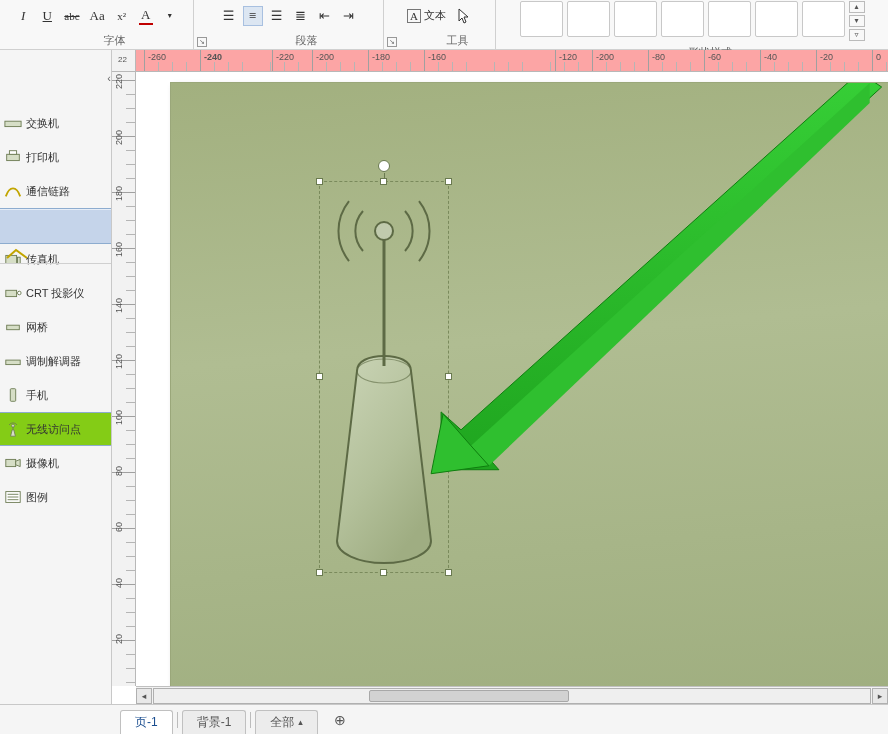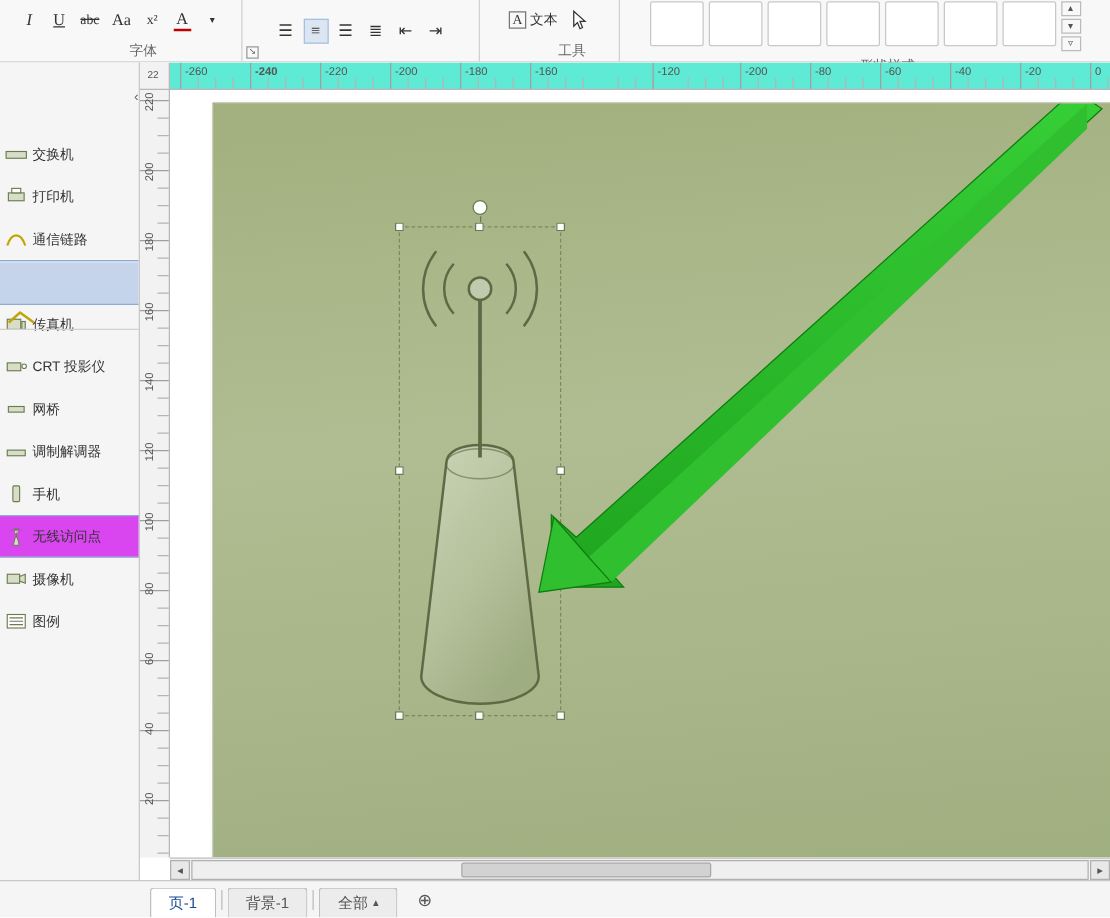--- a/index.html
+++ b/index.html
@@ -118,21 +118,21 @@
   .shape-list { padding-top: 158px; }
   .shape-item {
     height: 34px;
     display: flex;
     align-items: center;
     padding: 0 4px;
     gap: 4px;
     cursor: default;
   }
   .shape-item.sel {
-    background: #d946ef;
+    background: #84cc16;
     border-top: 1px solid #8daccf;
     border-bottom: 1px solid #8daccf;
   }
   .shape-icon {
     width: 18px; height: 16px;
     display: inline-flex; align-items:center; justify-content:center;
   }
   .shape-icon svg { width: 18px; height: 16px; }
   .shape-item span { font-size: 11px; color: #333; white-space: nowrap; }
 
@@ -164,21 +164,21 @@
     position:absolute; left:0; top:0;
     width:24px; height:22px;
     background:#f2f2f2;
     border-right:1px solid #b8b8b8;
     border-bottom:1px solid #b8b8b8;
     font-size:8px; text-align:center; padding:5px 2px 0 0; color:#555;
   }
   .ruler-h {
     position:absolute; left:24px; right:0; top:0;
     height:22px;
-    background:#5eead4;
+    background:#fca5a5;
     border-bottom:1px solid #b8b8b8;
     overflow:hidden;
   }
   .ruler-h .tick {
     position:absolute; top:0;
     height:22px;
     border-left:1px solid #a0a0a0;
   }
   .ruler-h .tick span {
     position:absolute; top:2px; left:3px;
@@ -342,20 +342,24 @@
   </div>
 
   <div class="ribbon-group" style="width:190px">
     <div class="tools">
       <div class="tbtn">☰</div>
       <div class="tbtn sel">≡</div>
       <div class="tbtn">☰</div>
       <div class="tbtn">≣</div>
       <div class="tbtn">⇤</div>
       <div class="tbtn">⇥</div>
+    </div>
+    <div class="label">
+      <span>段落</span>
+      <div class="dlg-launcher">↘</div>
     </div>
   </div>
 
   <div class="ribbon-group" style="width:112px">
     <div class="tools">
       <div class="tbtn">
         <span style="border:1px solid #777;padding:0 2px;font-size:11px">A</span>
         <span style="font-size:11px;margin-left:3px">文本</span>
       </div>
       <div class="tbtn">
@@ -521,21 +525,21 @@
         </div>
         <div class="mtick" style="left: 22px;"></div>
         <div class="mtick" style="left: 36px;"></div>
         <div class="mtick" style="left: 50px;"></div>
         <div class="tick" style="left: 64px; font-weight: bold;">
           <span>-240</span>
         </div>
         <div class="mtick" style="left: 78px;"></div>
         <div class="mtick" style="left: 92px;"></div>
         <div class="mtick" style="left: 106px;"></div>
-        <div class="tick" style="left: 120px;">
+        <div class="tick" style="left: 136px;">
           <span>-220</span>
         </div>
         <div class="mtick" style="left: 134px;"></div>
         <div class="mtick" style="left: 148px;"></div>
         <div class="mtick" style="left: 162px;"></div>
         <div class="tick" style="left: 176px;">
           <span>-200</span>
         </div>
         <div class="mtick" style="left: 190px;"></div>
         <div class="mtick" style="left: 204px;"></div>
@@ -551,21 +555,21 @@
         </div>
         <div class="mtick" style="left: 302px;"></div>
         <div class="mtick" style="left: 316px;"></div>
         <div class="mtick" style="left: 330px;"></div>
         <div class="tick" style="left: 344px; margin-top: 28px;">
           <span>-140</span>
         </div>
         <div class="mtick" style="left: 358px;"></div>
         <div class="mtick" style="left: 372px;"></div>
         <div class="mtick" style="left: 386px;"></div>
-        <div class="tick" style="left: 386px; text-align: center;">
+        <div class="tick" style="left: 419px; text-align: center;">
           <span>-120</span>
         </div>
         <div class="mtick" style="left: 414px;"></div>
         <div class="mtick" style="left: 428px;"></div>
         <div class="mtick" style="left: 442px;"></div>
         <div class="tick" style="left: 456px;">
           <span>-200</span>
         </div>
         <div class="mtick" style="left: 470px;"></div>
         <div class="mtick" style="left: 484px;"></div>

